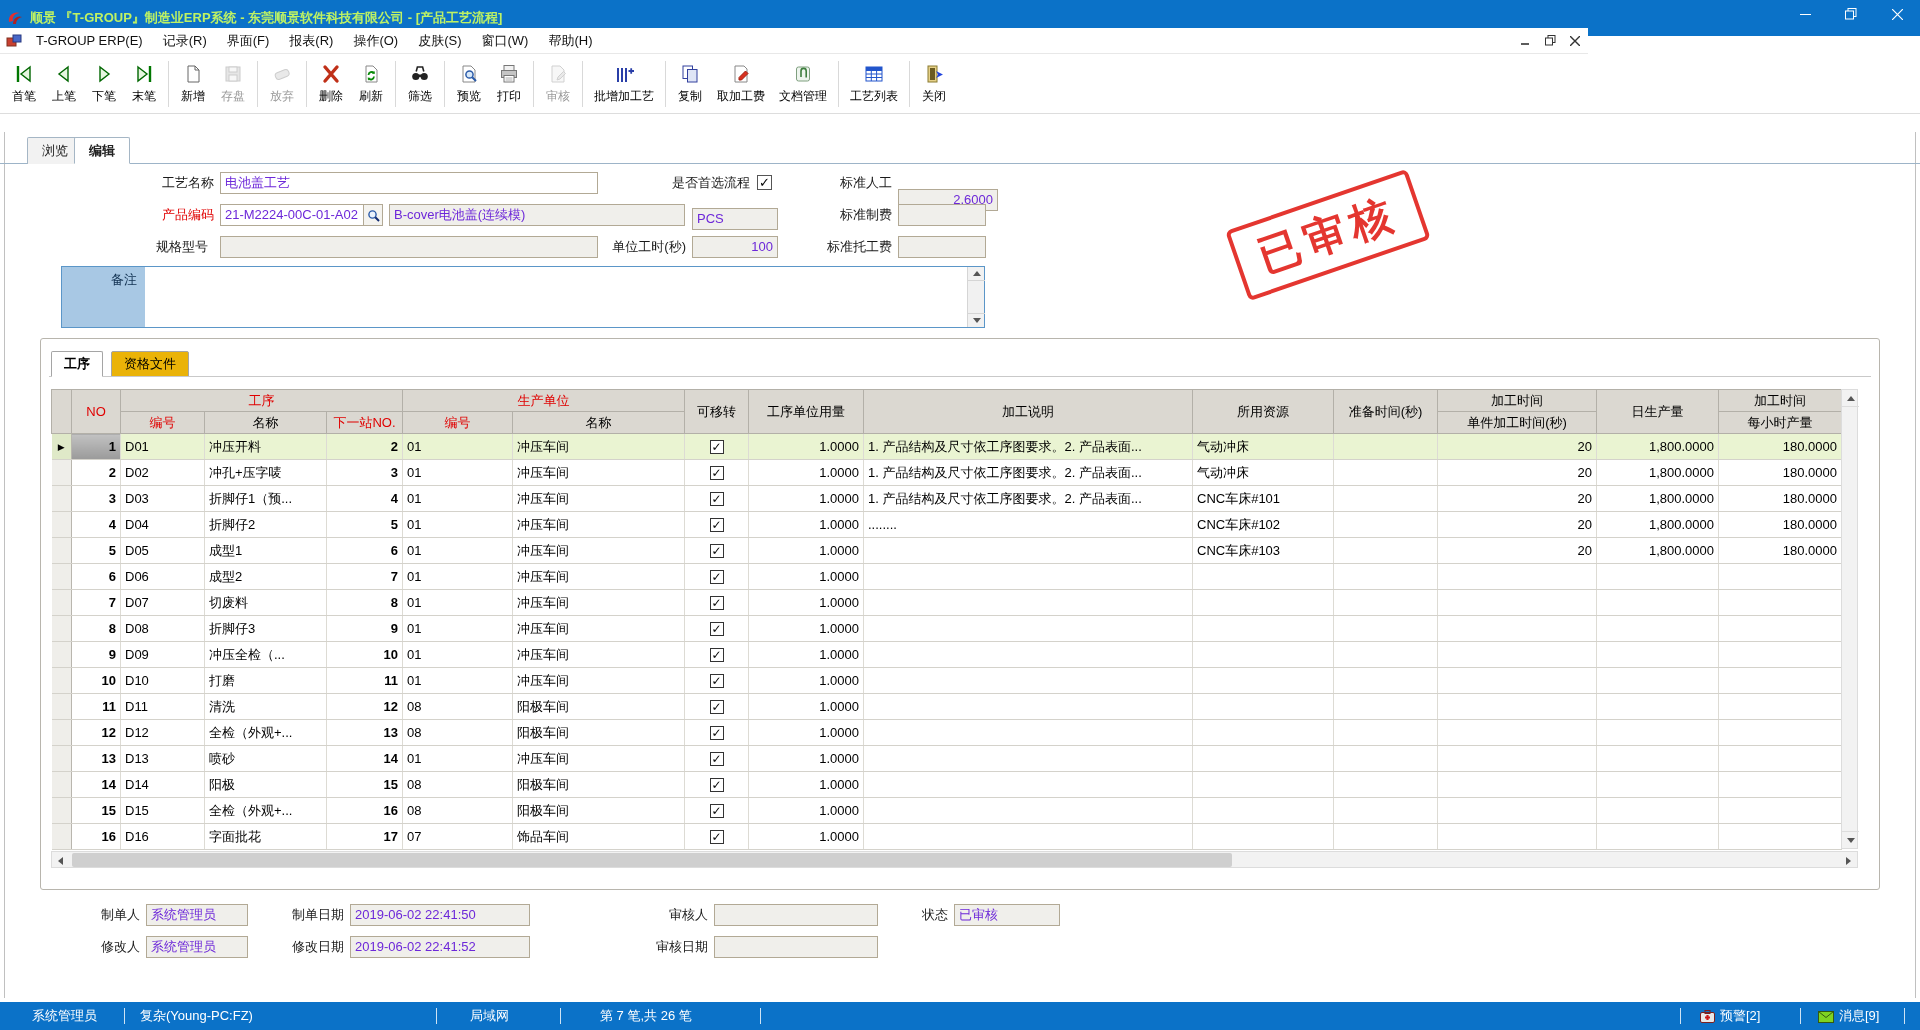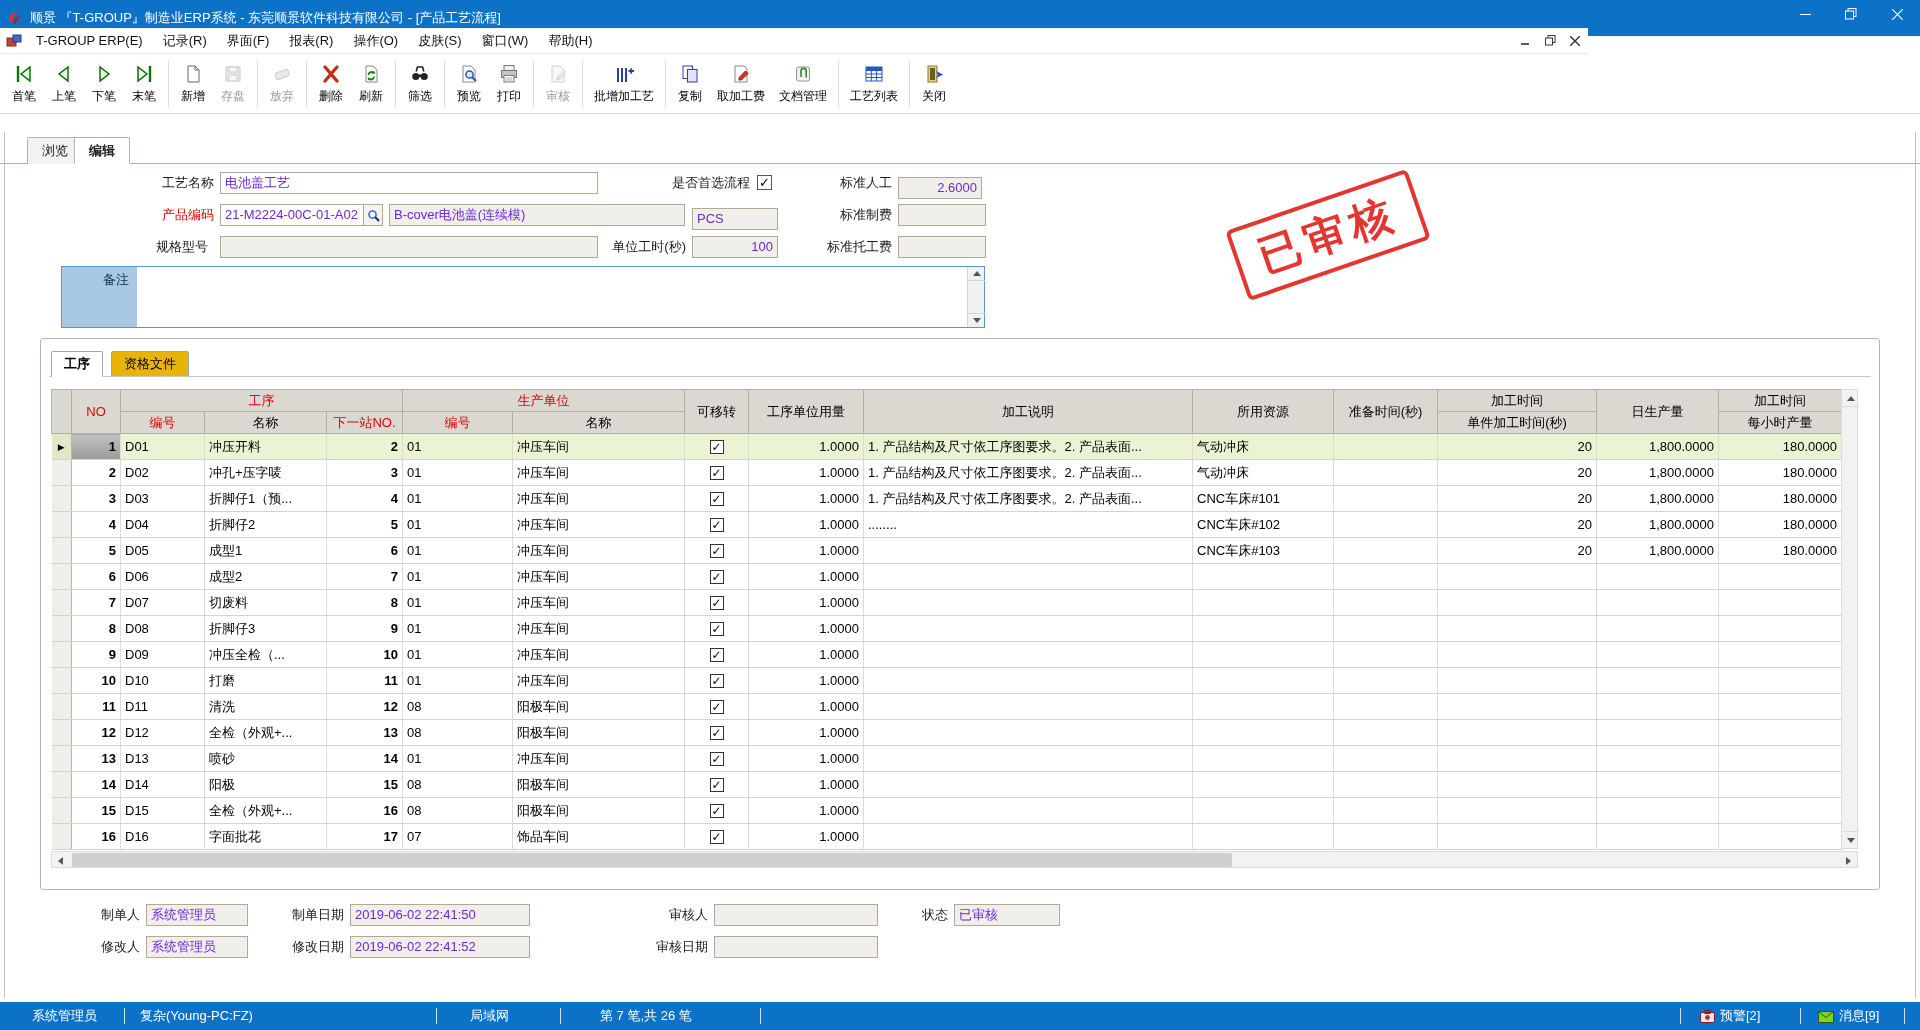--- a/index.html
+++ b/index.html
@@ -1,19 +1,19 @@
 <!DOCTYPE html>
 <html><head>
 <meta charset="utf-8">
 <style>
   * { margin:0; padding:0; box-sizing:border-box; }
   html,body { width:1920px; height:1030px; font-family:"Liberation Sans","DejaVu Sans",sans-serif; font-size:13px; background:#fff; overflow:hidden; position:relative; }
 
   
-  .titlebar { position:absolute; top:0; left:0; width:1920px; height:36px; background:#0b72c8; color:#ffffff; display:flex; align-items:center; padding-left:6px; }
+  .titlebar { position:absolute; top:0; left:0; width:1920px; height:36px; background:#0b72c8; color:#bef264; display:flex; align-items:center; padding-left:6px;font-weight:bold; }
   .titlebar .apptitle { font-size:13px; margin-left:6px; }
   .win-btns { position:absolute; right:0; top:0; height:28px; display:flex; }
   .win-btn { width:46px; height:28px; display:flex; align-items:center; justify-content:center; }
 
   
   .menubar { position:absolute; top:28px; left:0; width:1588px; height:26px; background:#fff; display:flex; align-items:center; padding-left:6px; border-bottom:1px solid #e8e8e8; }
   .menu-item { padding:0 10px; height:22px; line-height:22px; color:#111; cursor:default; }
   .mdi-btns { position:absolute; right:8px; top:0; height:26px; display:flex; align-items:center; gap:14px; }
 
   
@@ -32,21 +32,21 @@
   
   .flabel { position:absolute; height:22px; line-height:22px; text-align:right; color:#1a1a1a; white-space:nowrap; }
   .flabel.req { color:#e00000; }
   .finput { position:absolute; height:22px; line-height:20px; border:1px solid #b2a995; background:#fff; padding:0 4px; color:#6d28d9; overflow:hidden; white-space:nowrap; }
   .finput.ro { background:#f0efeb; }
   .finput.num { text-align:right; }
   .lookup-btn { position:absolute; width:20px; height:22px; border:1px solid #b2a995; background:#f4f3ef; display:flex; align-items:center; justify-content:center; cursor:pointer; }
   .cbx { position:absolute; width:15px; height:15px; border:1px solid #555; background:#fff; font-size:13px; line-height:13px; text-align:center; color:#000; }
 
   .remark-wrap { position:absolute; left:61px; top:266px; width:924px; height:62px; border:1px solid #5b96c8; background:#fff; }
-  .remark-label { position:absolute; left:0; top:0; width:75px; height:60px; background:#a8c8e4; text-align:right; padding:4px 8px 0 0; color:#103050; }
+  .remark-label { position:absolute; left:0; top:0; width:83px; height:60px; background:#a8c8e4; text-align:right; padding:4px 8px 0 0; color:#103050; }
   .remark-area { position:absolute; left:83px; top:0; right:17px; bottom:0; background:#fff; }
   .mini-scroll { position:absolute; right:0; top:0; width:17px; height:60px; background:#f1f1f1; border-left:1px solid #d5d5d5; }
   .mini-scroll .sb-arrow { height:14px; }
 
   
   .stamp { position:absolute; left:1232px; top:198px; width:192px; height:74px; border:4px solid #e2261f; border-radius:6px; color:#e2261f; font-size:42px; font-weight:bold; letter-spacing:6px; display:flex; align-items:center; justify-content:center; transform:rotate(-19deg); opacity:.92; }
 
   
   .panel { position:absolute; left:40px; top:338px; width:1840px; height:552px; border:1px solid #b8b5ad; border-radius:3px; background:#fff; }
   .dtab { position:absolute; top:12px; height:26px; line-height:24px; padding:0 12px; border:1px solid #a5a5a5; background:#eab308; border-radius:2px 2px 0 0; }
@@ -306,21 +306,21 @@
 </div>
 
 <div>
   <div class="flabel" style="left:118px;top:172px;width:96px">工艺名称</div>
   <div class="finput" style="left:220px;top:172px;width:378px">电池盖工艺</div>
 
   <div class="flabel" style="left:640px;top:172px;width:110px">是否首选流程</div>
   <div class="cbx" style="left:757px;top:175px">✓</div>
 
   <div class="flabel" style="left:806px;top:172px;width:86px">标准人工</div>
-  <div class="finput ro num" style="left:898px;top:177px;width:84px">2.6000</div>
+  <div class="finput ro num" style="left:898px;top:189px;width:100px">2.6000</div>
 
   <div class="flabel req" style="left:118px;top:204px;width:96px">产品编码</div>
   <div class="finput" style="left:220px;top:204px;width:144px">21-M2224-00C-01-A02</div>
   <div class="lookup-btn" style="left:363px;top:204px">
       <svg width="13" height="13" viewBox="0 0 13 13">
         <circle cx="5.5" cy="5.5" r="3.6" fill="#eaf2fc" stroke="#2a5aa8" stroke-width="1.4"></circle>
         <path d="M8.3 8.3 12 12" stroke="#102a70" stroke-width="2"></path>
       </svg>
     </div>
   <div class="finput ro" style="left:389px;top:204px;width:296px">B-cover电池盖(连续模)</div>

